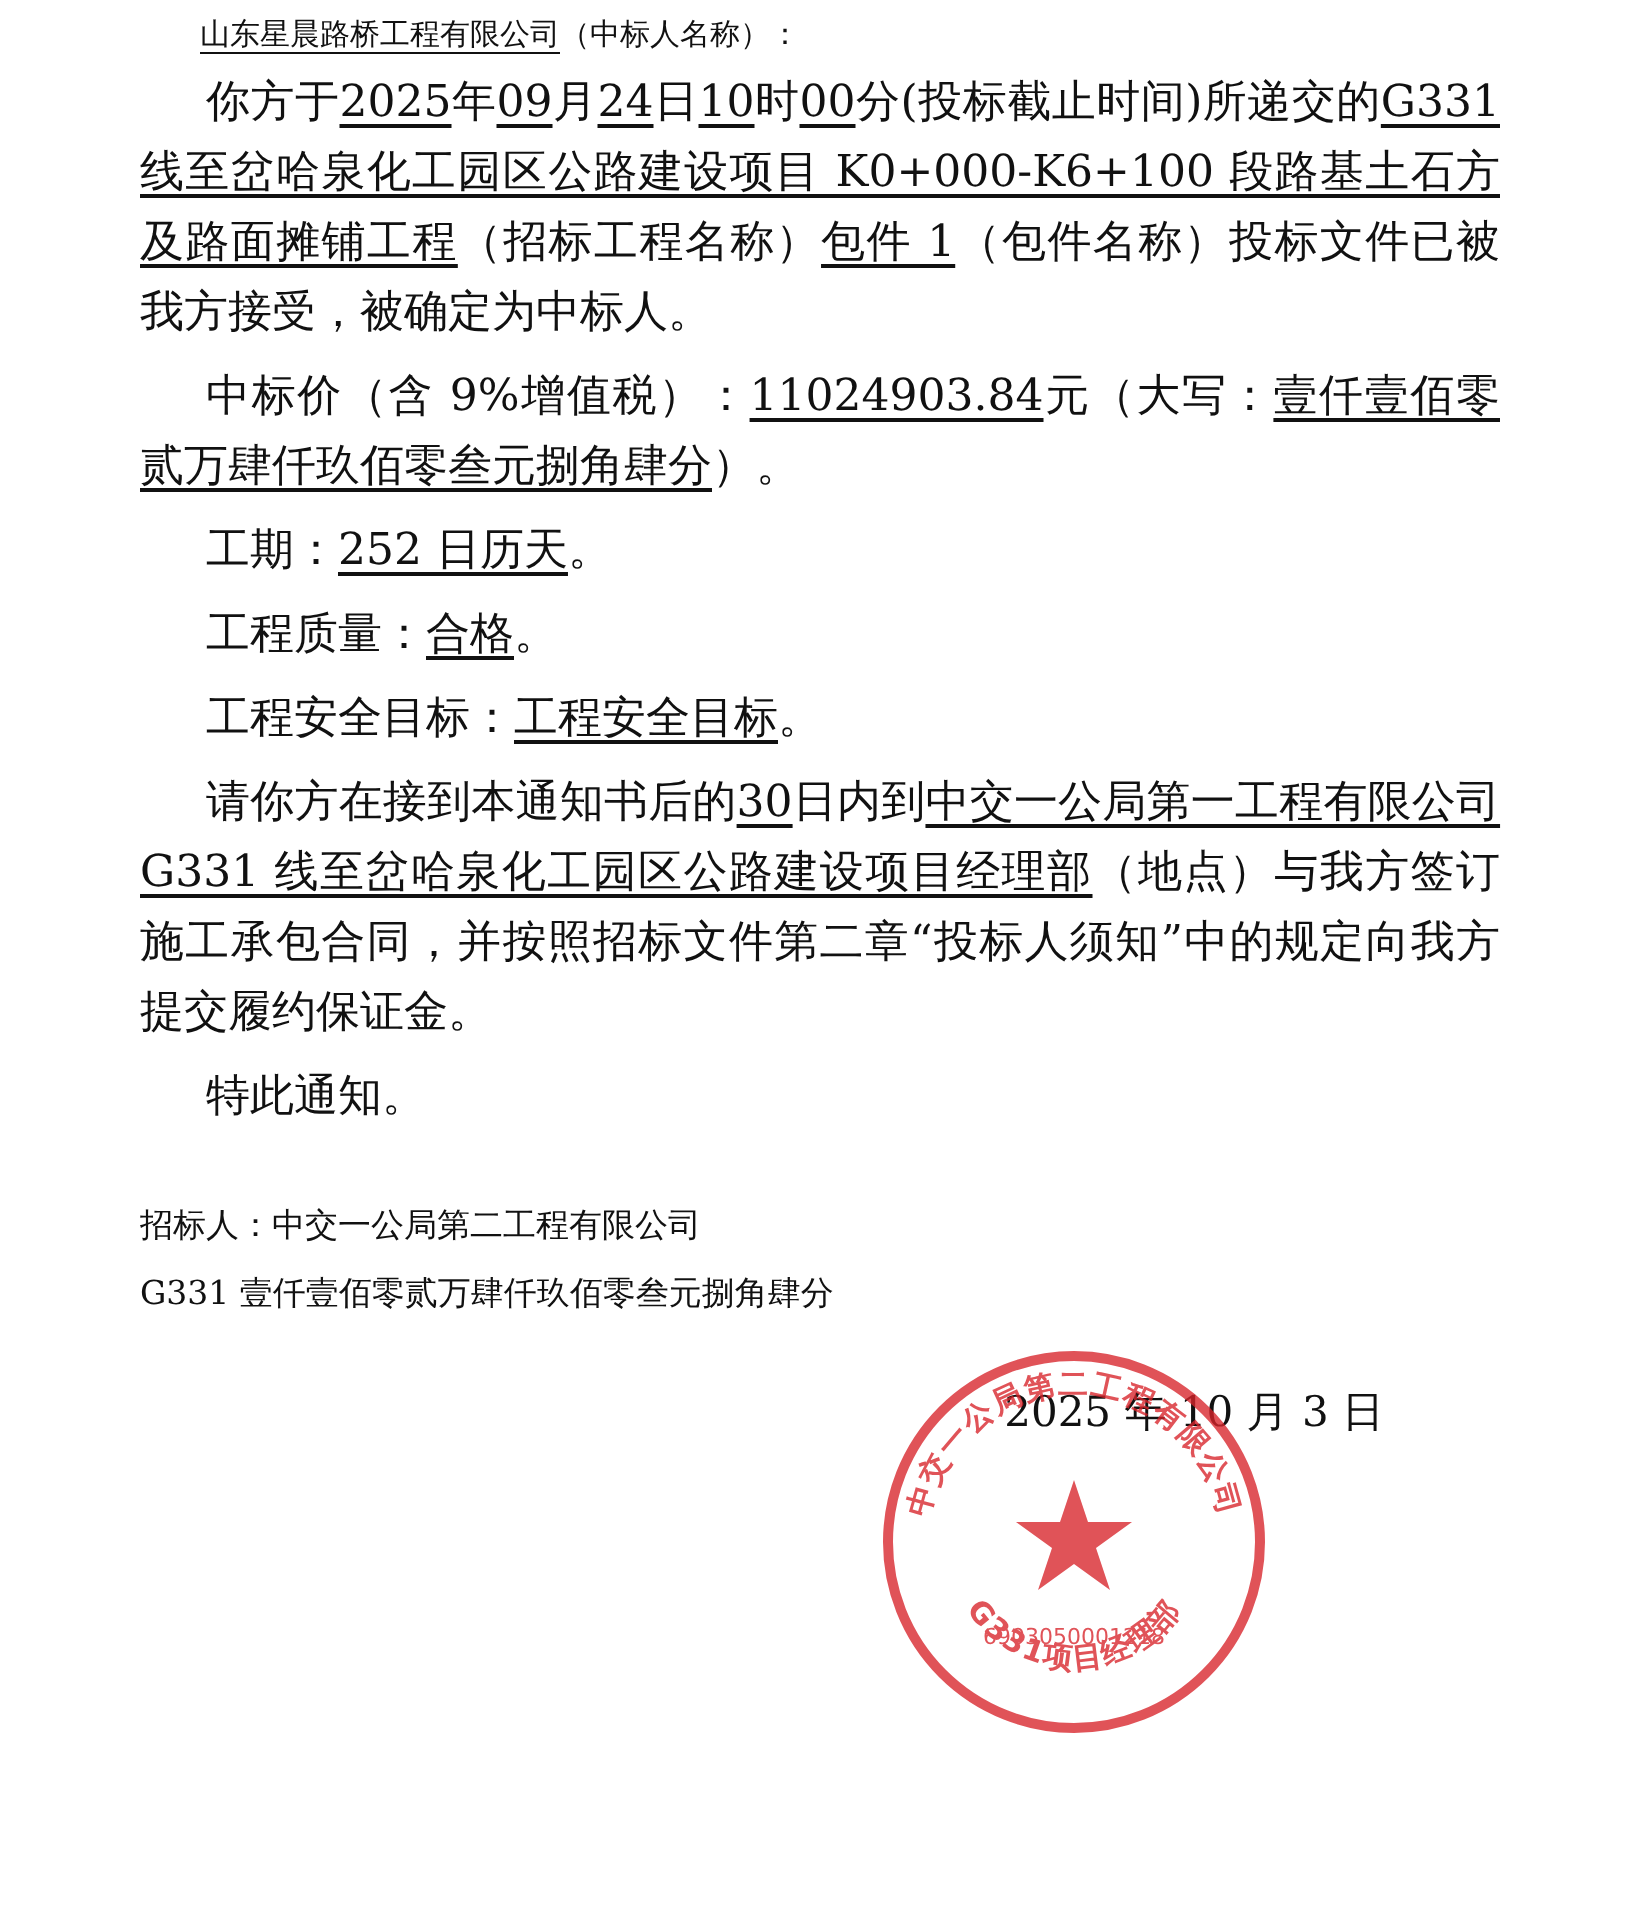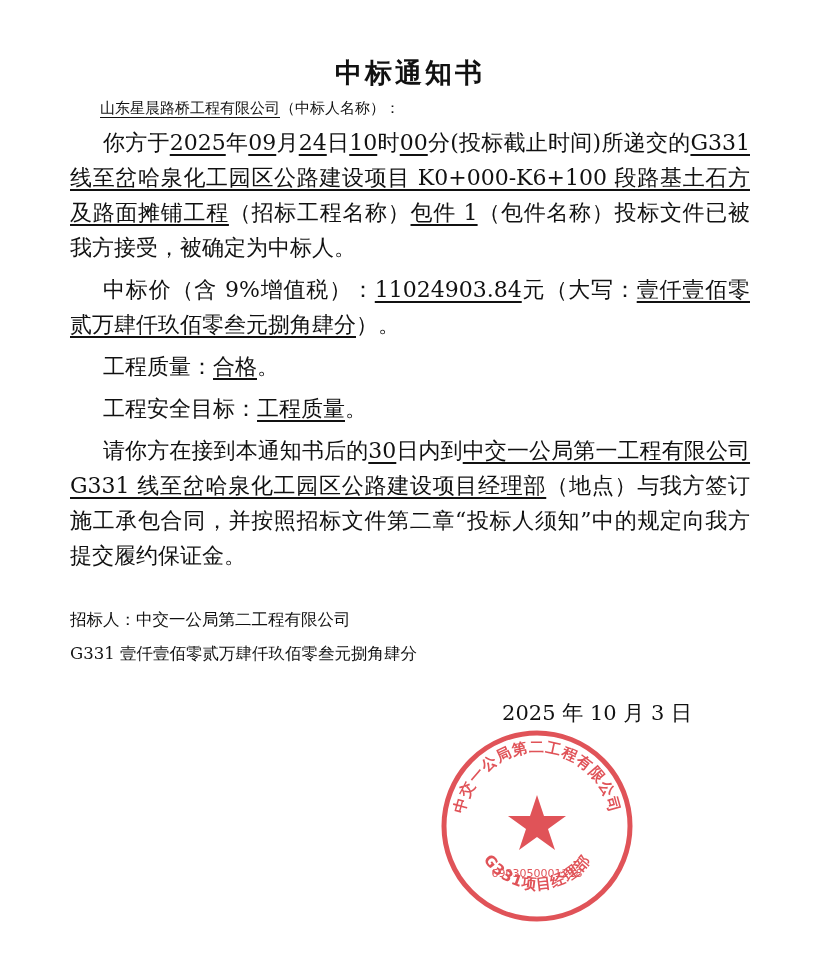--- a/index.html
+++ b/index.html
@@ -91,50 +91,53 @@
     font-family: "DejaVu Sans", "Liberation Sans", sans-serif;
     fill: #d8232a;
     font-size: 11px;
   }
 </style>
 </head>
 <body>
 
 <div class="page">
 
-  <div class="doc-title">中标通知书</div>
 
   <div class="recipient-line">
     <span class="u">山东星晨路桥工程有限公司</span><span>（中标人名称）：</span>
   </div>
 
   <div class="body-block">
 
     <p class="para indent">
       <span>你方于</span><span class="u">2025</span><span>年</span><span class="u">09</span><span>月</span><span class="u">24</span><span>日</span><span class="u">10</span><span>时</span><span class="u">00</span><span>分</span><span>(投标截止时间)所递交的</span><span class="u">G331 线至岔哈泉化工园区公路建设项目 K0+000-K6+100 段路基土石方及路面摊铺工程</span><span>（招标工程名称）</span><span class="u">包件 1</span><span>（包件名称）投标文件已被我方接受，被确定为中标人。</span>
     </p>
 
     <p class="para indent">
       <span>中标价（含 9%增值税）：</span><span class="u">11024903.84</span><span>元</span><span>（大写：</span><span class="u">壹仟壹佰零贰万肆仟玖佰零叁元捌角肆分</span><span>）。</span>
     </p>
 
 
+    <p class="para indent">
+      <span>工期：</span><span class="u">252 日历天</span><span>。</span>
+    </p>
 
     <p class="para indent">
       <span>工程质量：</span><span class="u">合格</span><span>。</span>
     </p>
 
     <p class="para indent">
-      <span>工程安全目标：</span><span class="u">工程质量</span><span>。</span>
+      <span>工程安全目标：</span><span class="u">工程安全目标</span><span>。</span>
     </p>
 
     <p class="para indent">
       <span>请你方在接到本通知书后的</span><span class="u">30</span><span>日内到</span><span class="u">中交一公局第一工程有限公司 G331 线至岔哈泉化工园区公路建设项目经理部</span><span>（地点）与我方签订施工承包合同，并按照招标文件第二章“投标人须知”中的规定向我方提交履约保证金。</span>
     </p>
 
+    <p class="para indent">特此通知。</p>
 
   </div>
 
   <div class="sign-block">
     <span class="sign-line">招标人：中交一公局第二工程有限公司</span>
     <span class="sign-line">G331 壹仟壹佰零贰万肆仟玖佰零叁元捌角肆分</span>
   </div>
 
   <div class="date-line">2025 年 10 月 3 日</div>
 

